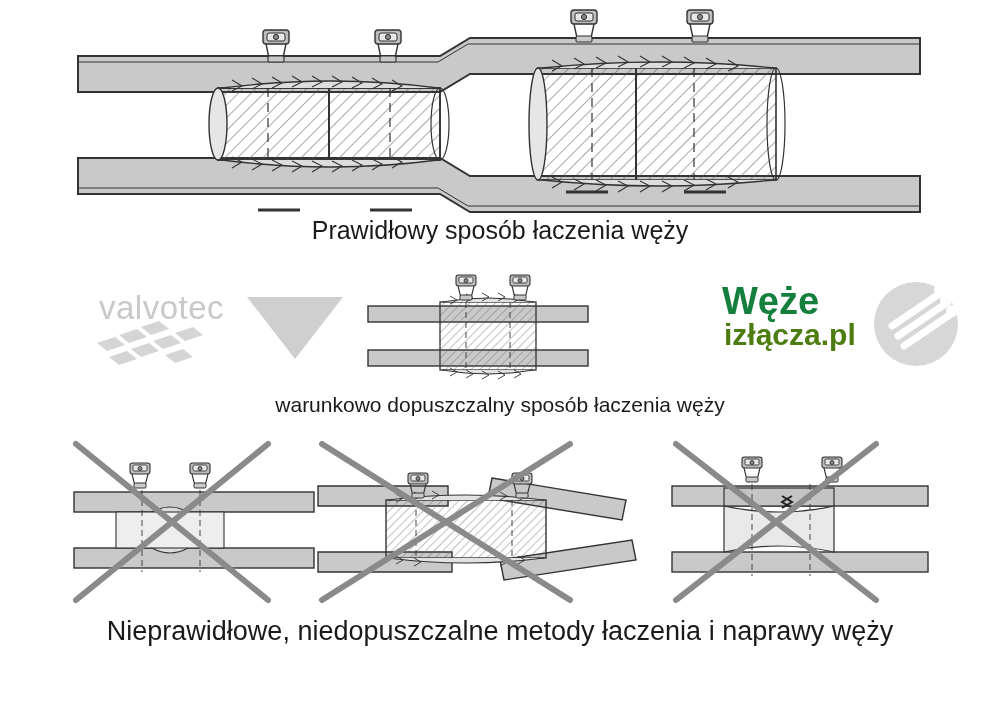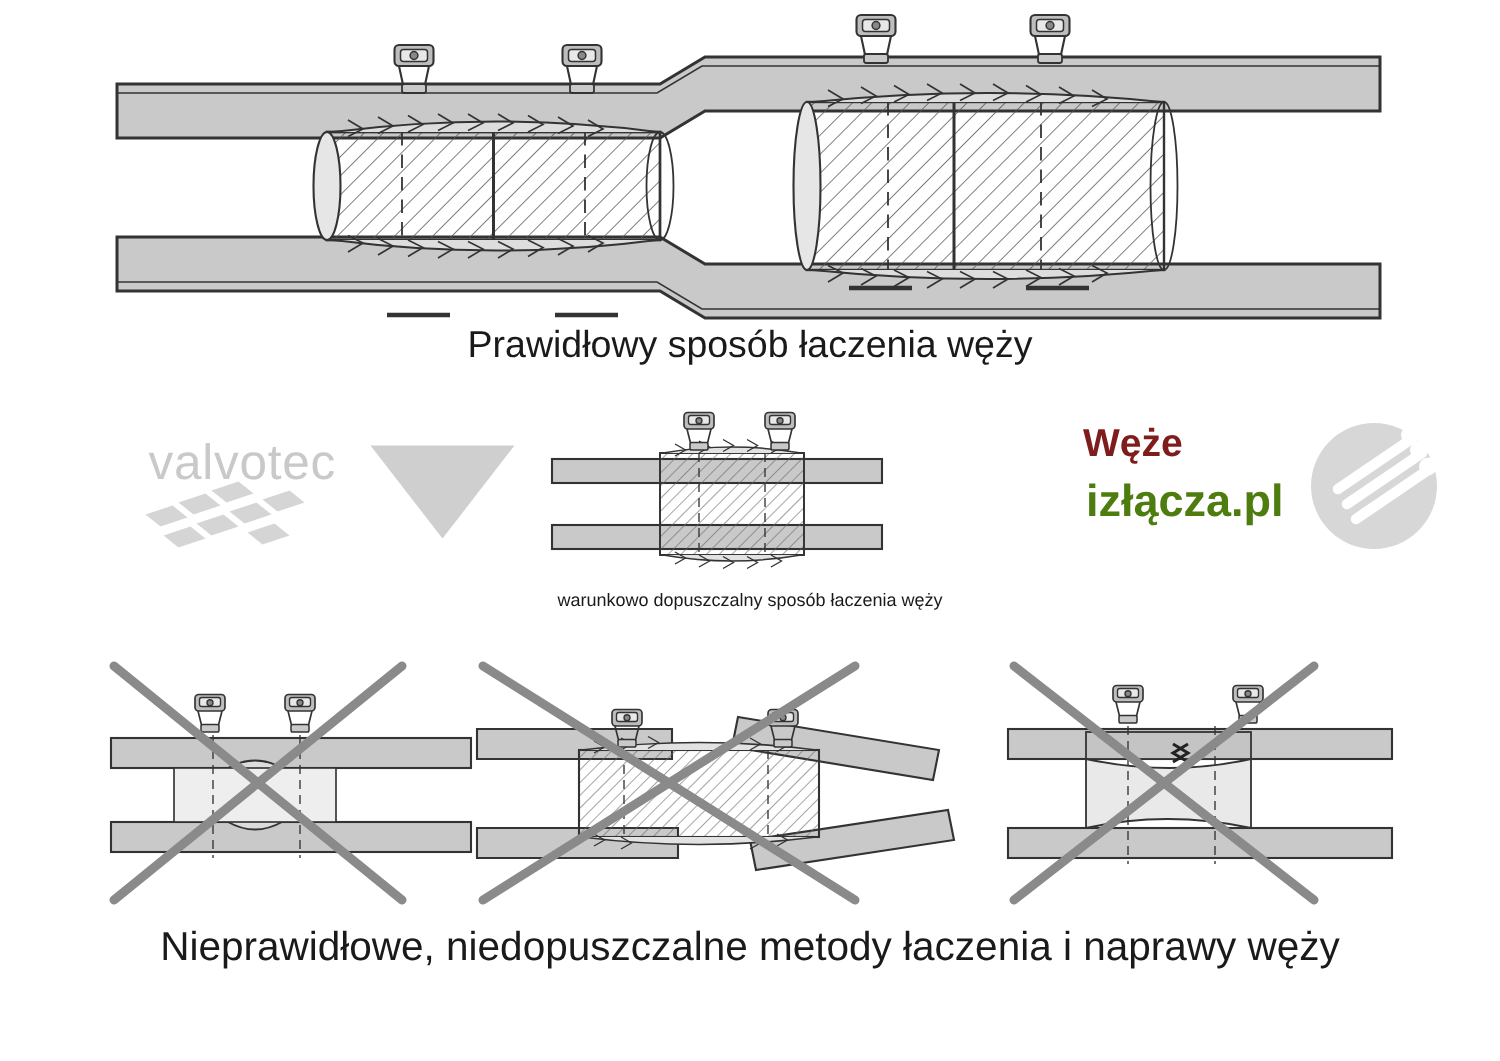--- a/index.html
+++ b/index.html
@@ -12,21 +12,21 @@
     overflow:hidden;
   }
   .stage{position:absolute;left:0;top:0;width:1000px;height:707px;}
   .caption{
     position:absolute;
     text-align:center;
     color:#1a1a1a;
     white-space:nowrap;
   }
   #cap-correct{left:0;top:216px;width:1000px;font-size:25px;}
-  #cap-conditional{left:0;top:393px;width:1000px;font-size:12px;}
+  #cap-conditional{left:0;top:393px;width:1000px;font-size:21px;}
   #cap-wrong{left:0;top:616px;width:1000px;font-size:27px;}
 
   
   .logo-valvotec{position:absolute;left:95px;top:285px;width:205px;height:80px;}
   .logo-valvotec .word{
     position:absolute;left:4px;top:4px;
     font-size:33px;font-weight:normal;color:#c9c9c9;
     letter-spacing:.5px;
   }
   .logo-valvotec .tri{
@@ -34,21 +34,21 @@
     border-left:48px solid transparent;
     border-right:48px solid transparent;
     border-top:62px solid #cfcfcf;
   }
   .logo-valvotec .checks{position:absolute;left:0;top:28px;width:160px;height:52px;}
 
   
   .logo-weze{position:absolute;left:722px;top:280px;width:248px;height:86px;}
   .logo-weze .l1{
     position:absolute;left:0;top:0;
-    font-size:26px;font-weight:bold;color:#7f1d1d;
+    font-size:38px;font-weight:bold;color:#15803d;
     letter-spacing:0px;
   }
   .logo-weze .l2{
     position:absolute;left:2px;top:38px;
     font-size:30px;font-weight:bold;color:#4d7c0f;
   }
   .logo-weze .circ{
     position:absolute;left:152px;top:2px;width:84px;height:84px;
     border-radius:50%;background:#d7d7d7;
   }

